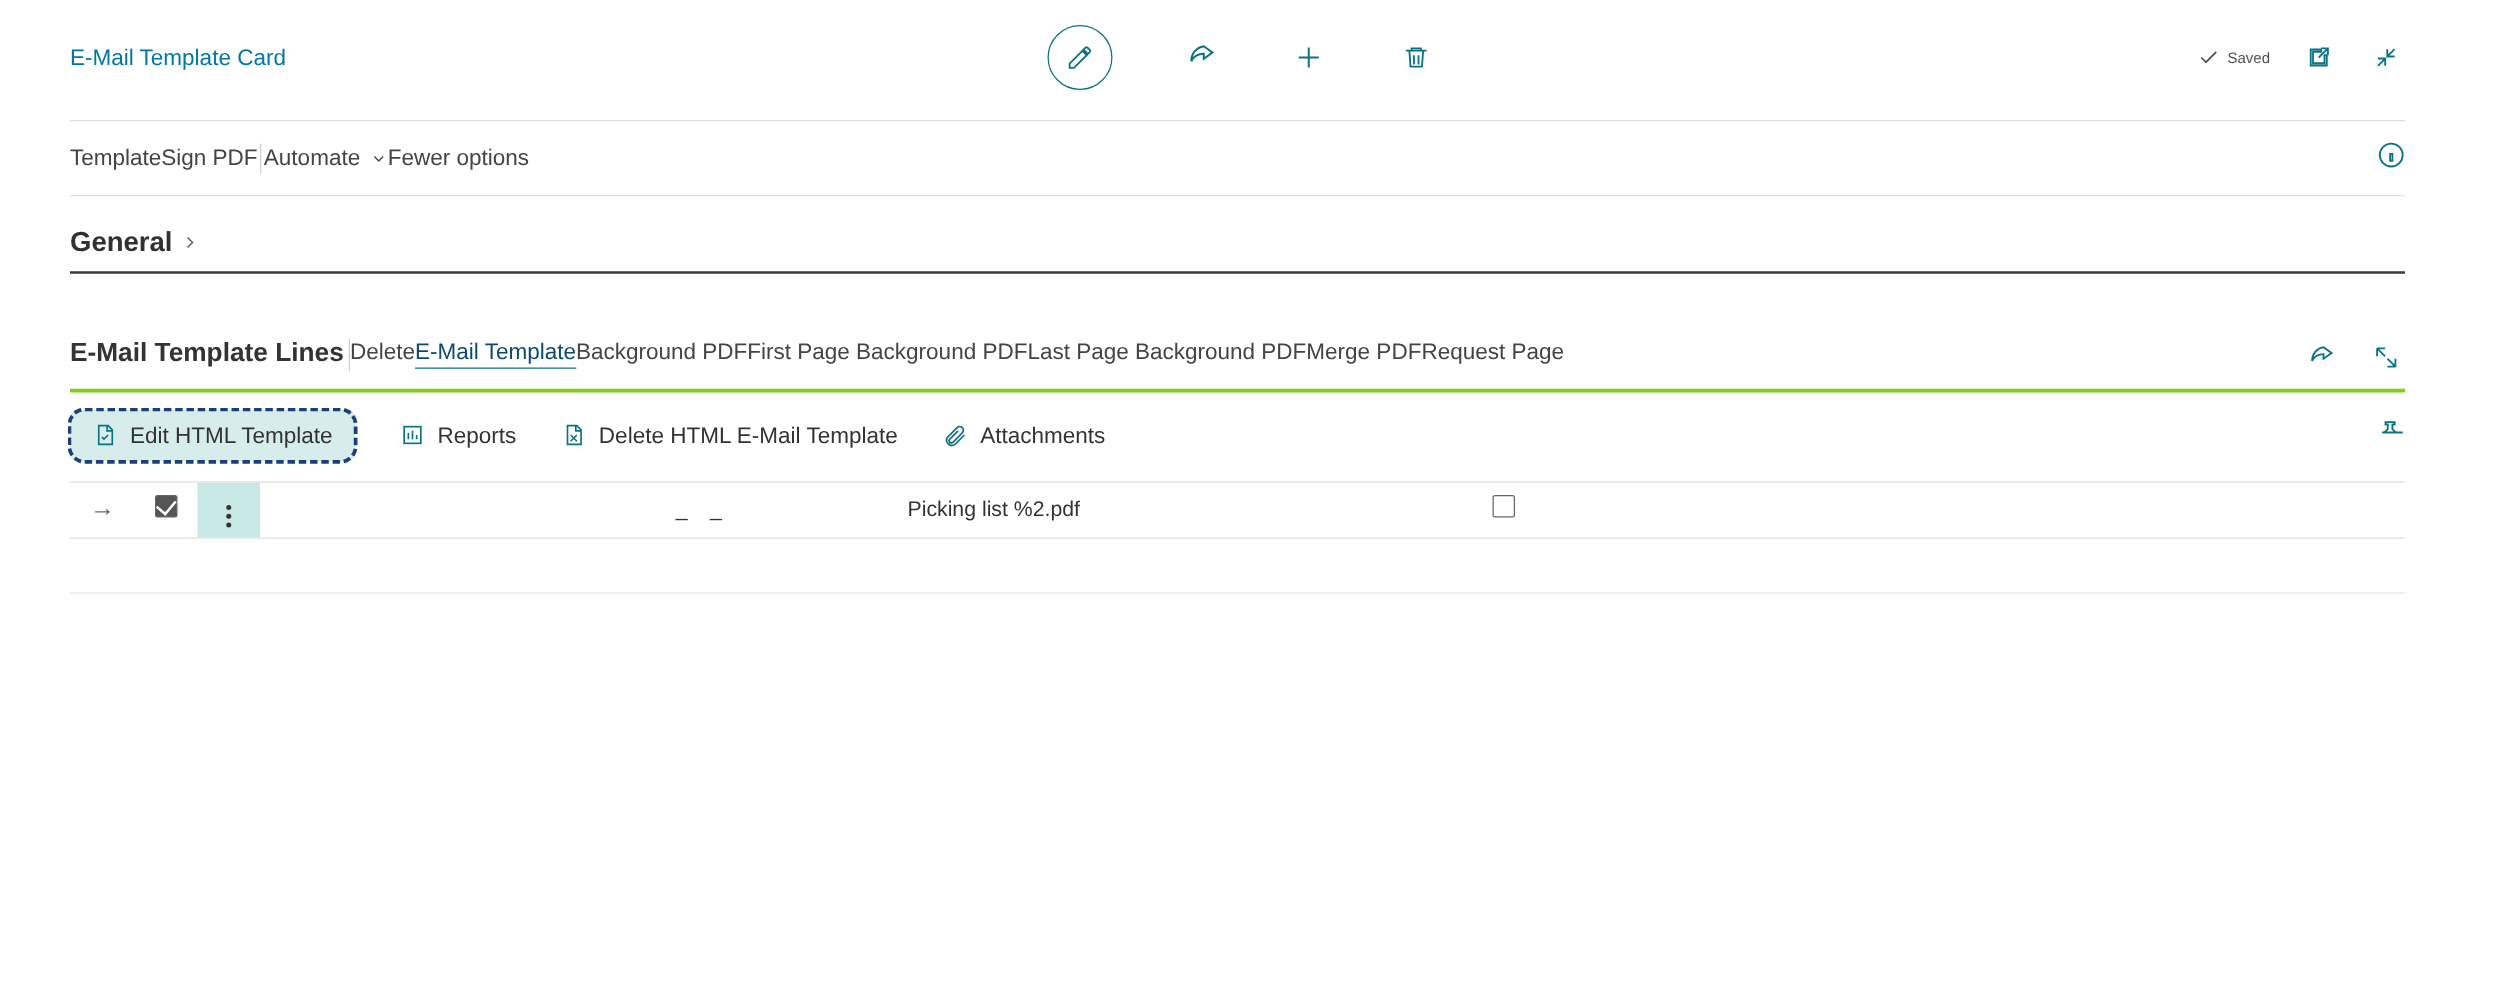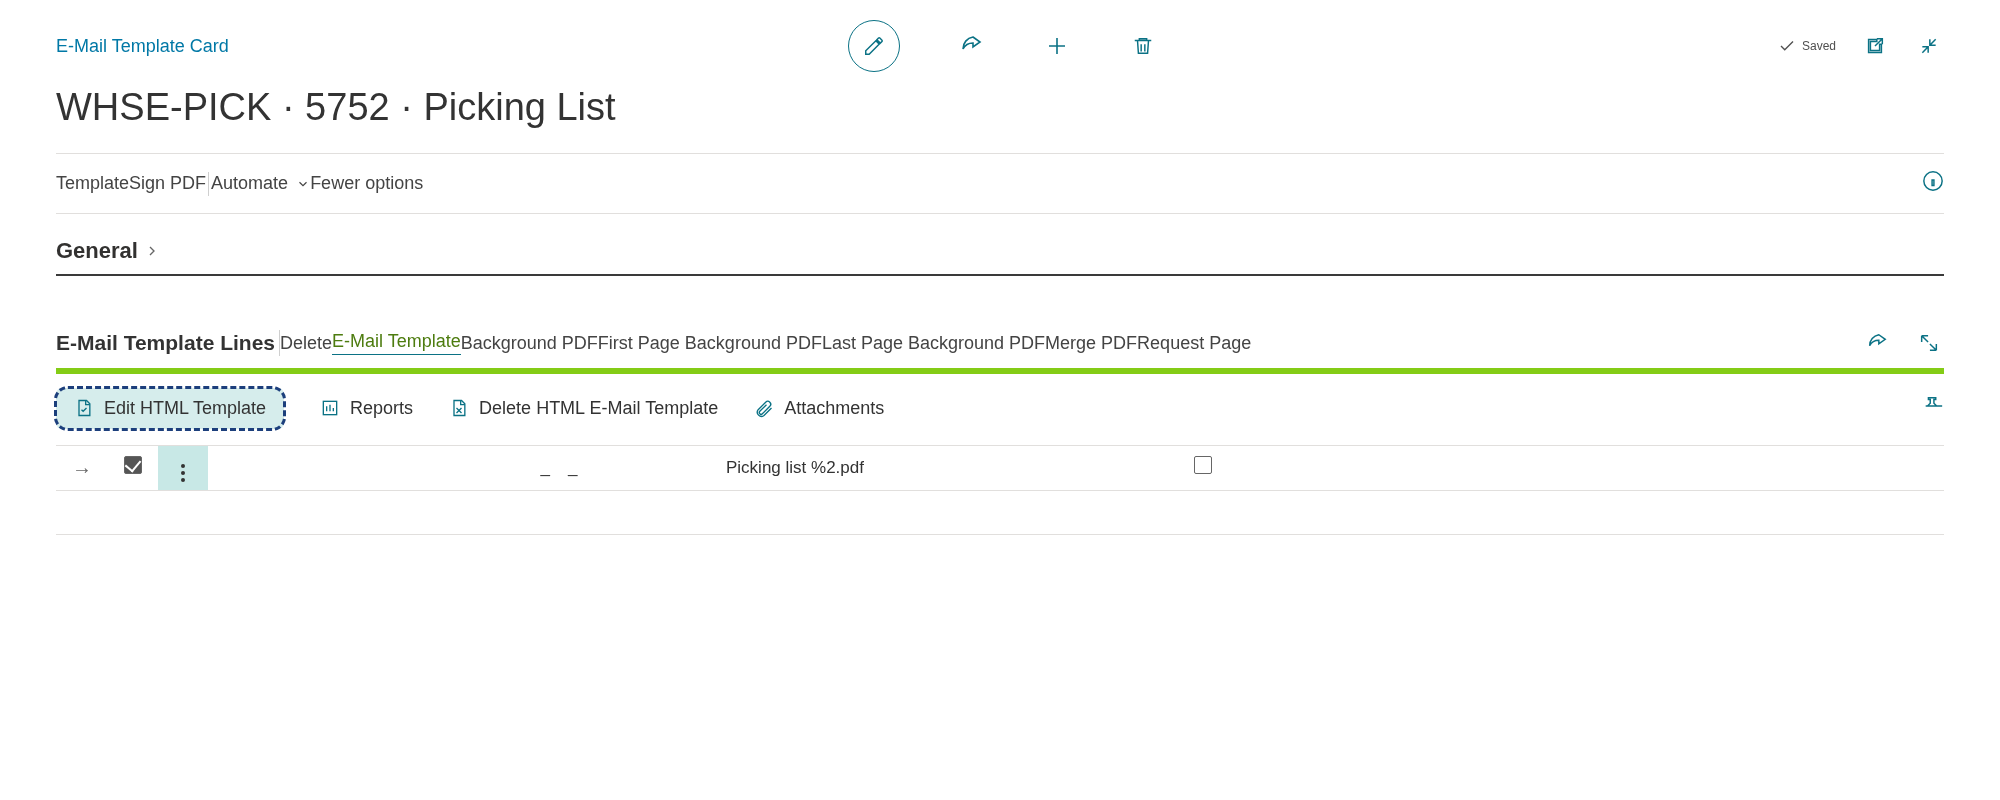--- a/index.html
+++ b/index.html
@@ -1,38 +1,38 @@
 <!DOCTYPE html>
 <html><head>
 <meta charset="utf-8">
 <style>
   * { box-sizing: border-box; margin: 0; padding: 0; }
   body { font-family: "Segoe UI", Arial, sans-serif; font-size: 17px; color: #323130; background: #fff; width: 2000px; }
-  .page { padding: 20px 56px 0 56px; }
+  .page { padding: 20px 76px 0 56px; }
   .topbar { display: flex; align-items: center; margin-bottom: 14px; }
   .breadcrumb { color: #0078a6; font-size: 18px; }
   .center-actions { flex: 1; display: flex; justify-content: center; gap: 56px; align-items: center; }
   .icon-btn { width: 30px; height: 30px; display: flex; align-items: center; justify-content: center; color: #0b7285; cursor: pointer; }
   .edit-circle { width: 52px; height: 52px; border: 1px solid #0b7285; border-radius: 50%; display: flex; align-items: center; justify-content: center; color: #0b7285; cursor: pointer; }
   .right-actions { display: flex; align-items: center; gap: 24px; color: #505050; }
   .saved { display: flex; align-items: center; gap: 6px; color: #505050; font-size: 12px; }
   .page-title { font-size: 38px; font-weight: 300; color: #333; margin-top: 6px; }
   .divider { border-top: 1px solid #e1dfdd; margin-top: 24px; }
   .menubar { display: flex; align-items: center; padding: 16px 0; border-bottom: 1px solid #e1dfdd; font-size: 18px; color: #444; }
   .menubar .sep { border-left: 1px solid #cfcfcf; height: 24px; margin: 0 2px; }
   .menubar .dropdown { display: flex; align-items: center; gap: 8px; cursor: pointer; }
   .info-right { margin-left: auto; color: #0b7285; cursor: pointer; }
   .fasttab { margin-top: 24px; }
   .ft-header { display: flex; align-items: center; gap: 6px; font-size: 22px; font-weight: 600; padding-bottom: 10px; border-bottom: 2px solid #3a3a3a; cursor: pointer; }
   .section2 { margin-top: 52px; }
-  .tabs-row { display: flex; align-items: center; font-size: 18px; border-bottom: 6px solid #84cc16; padding-bottom: 10px; }
+  .tabs-row { display: flex; align-items: flex-start; font-size: 18px; border-bottom: 3px solid #84cc16; padding-bottom: 10px; }
   .tabs-row .title { font-weight: 600; font-size: 21px; color: #333; margin-right: 4px; }
   .tabs-row .sep2 { border-left: 1px solid #cfcfcf; height: 26px; }
   .tabs-row .tab { color: #444; cursor: pointer; }
-  .tabs-row .tab.active { color: #4d7c0f; border-bottom: 1px solid #0b7285; padding-bottom: 2px; }
+  .tabs-row .tab.active { color: #0c4a6e; border-bottom: 1px solid #0b7285; padding-bottom: 2px; }
   .tabs-right { margin-left: auto; display: flex; gap: 22px; color: #0b7285; }
   .actionbar { display: flex; align-items: center; gap: 36px; padding: 14px 0 16px 0; border-bottom: 1px solid #e1dfdd; position: relative; }
   .action { display: flex; gap: 10px; color: #333; cursor: pointer; font-size: 18px; }
   .action svg { width: 20px; height: 20px; color: #0b7285; }
   .highlight-wrap { background: #d6edec; border-radius: 6px; padding: 10px 18px; position: relative; }
   .dash-border { position: absolute; top: -2px; left: -2px; right: -2px; bottom: -2px; border: 3px dashed #1c3f7c; border-radius: 14px; pointer-events: none; }
   .pin-right { margin-left: auto; color: #0b7285; cursor: pointer; }
   .grid { width: 100%; border-collapse: collapse; }
   .grid tr { border-bottom: 1px solid #e1dfdd; height: 44px; }
   .grid td { padding: 0 8px; font-size: 17px; color: #333; }
@@ -92,21 +92,20 @@
           </svg>
       </div>
       <div class="icon-btn">
         <svg width="20" height="20" viewBox="0 0 24 24" fill="none" stroke="#0b7285" stroke-width="1.8">
             <path d="M20 4l-7 7M13 4v7h7M4 20l7-7M11 20v-7H4"></path>
           </svg>
       </div>
     </div>
   </div>
 
-  <h1 class="page-title">WHSE-PICK · 5752 · Picking List</h1>
 
   <div class="divider"></div>
 
   <div class="menubar">
     <span>Template</span>
     <span>Sign PDF</span>
     <span class="sep"></span>
     <span class="dropdown">
       <span>Automate</span>
       <svg width="14" height="14" viewBox="0 0 24 24" fill="none" stroke="currentColor" stroke-width="2">

